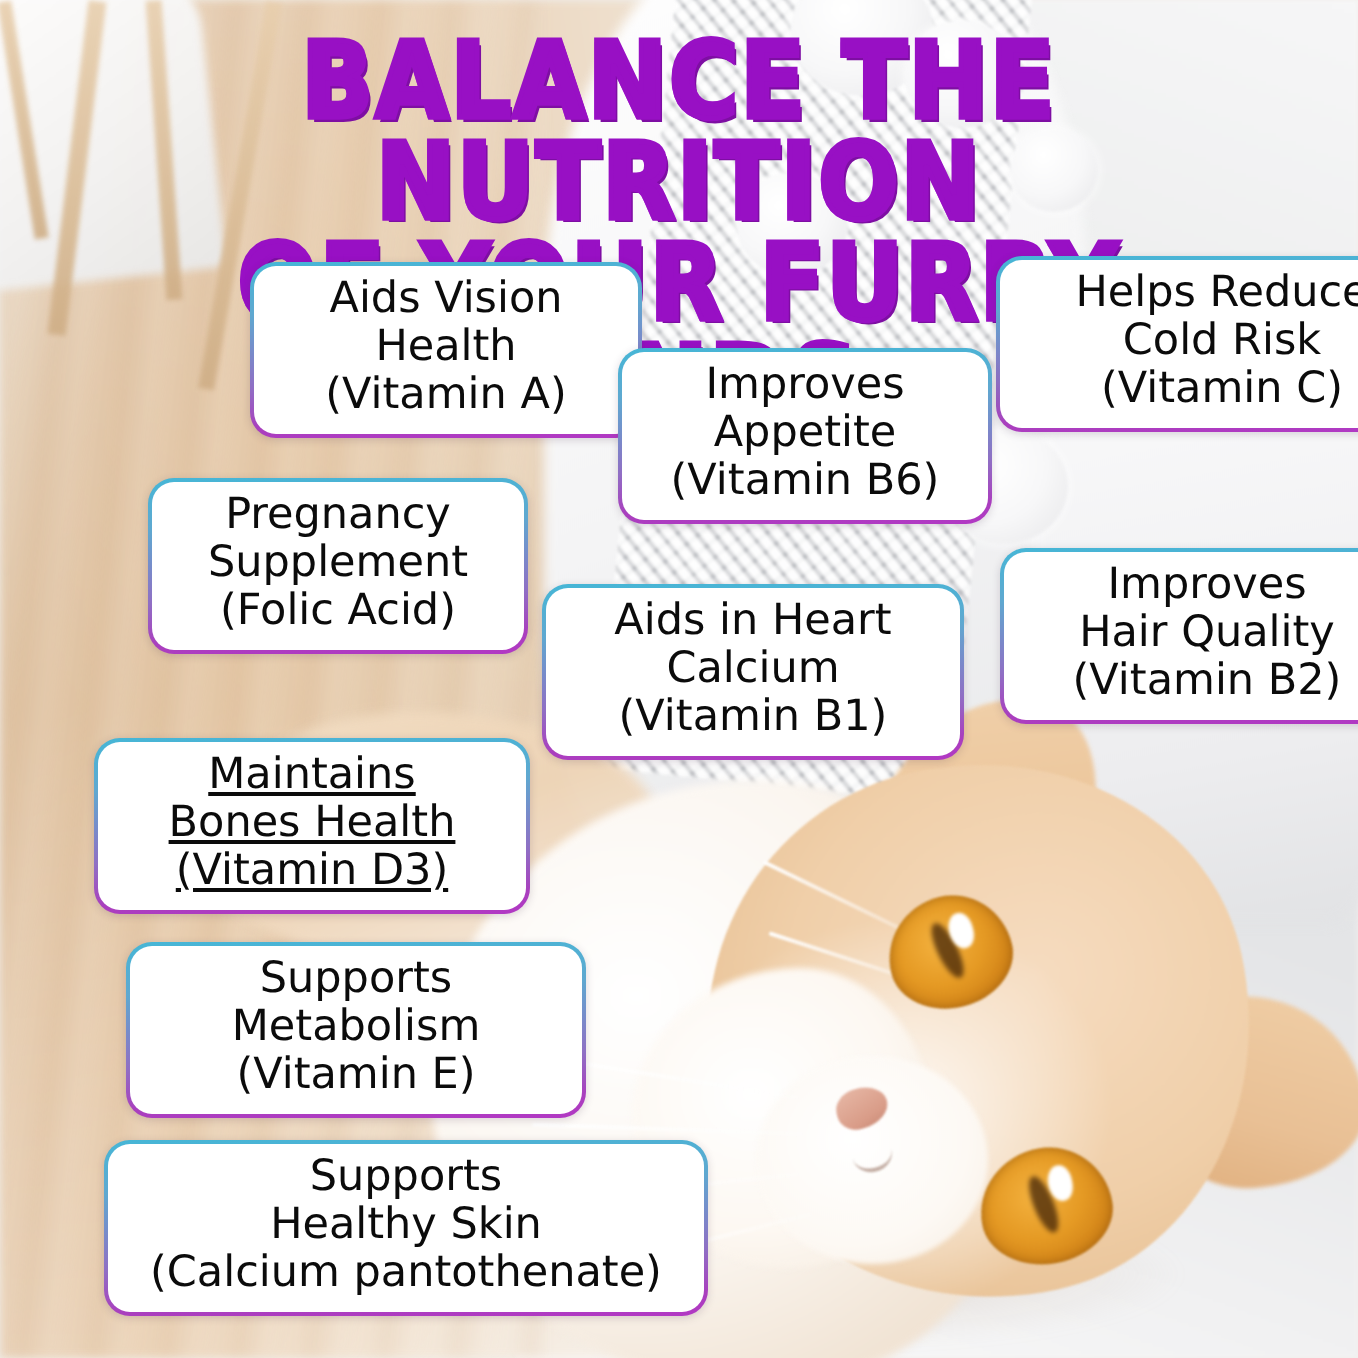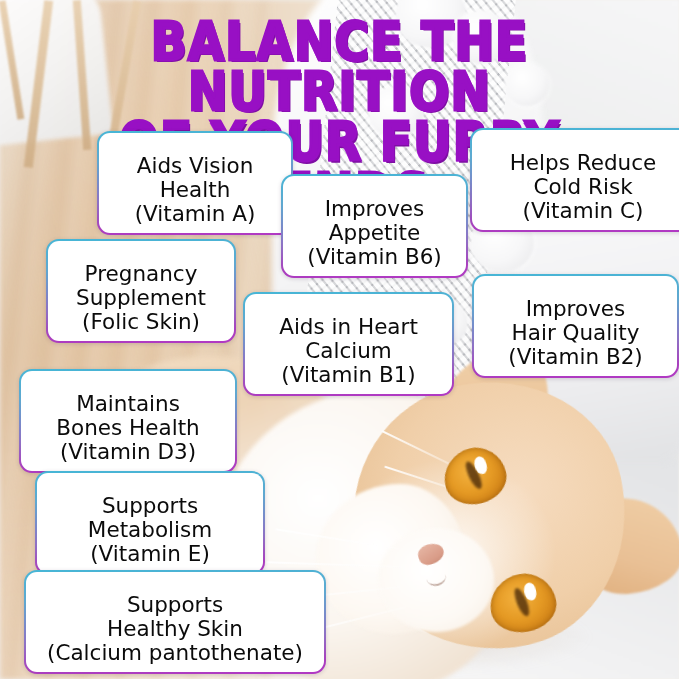--- a/index.html
+++ b/index.html
@@ -279,44 +279,45 @@
     white-space: pre-line;
     padding: 0 6px;
     pointer-events: none;
   }
 
   
   .callout {
     position: absolute;
     background: #ffffff;
     border-radius: 13px;
-    padding: 21px 13px 7px;
+    padding: 5px 13px 7px;
     text-align: center;
     font-family: "DejaVu Sans", sans-serif;
     font-size: 21.5px;
     line-height: 1.12;
     color: #0b0b0b;
     white-space: pre-line;
     box-shadow: 0 1px 4px rgba(60,40,70,.18);
     
     border: 2.2px solid transparent;
     background-image:
       linear-gradient(#ffffff, #ffffff),
       linear-gradient(178deg, #46b6d6 0%, #5fa8d0 28%, #8f6fc4 66%, #a93fbe 88%, #b238c4 100%);
     background-origin: border-box;
     background-clip: padding-box, border-box;
+    margin-left: 28px;
   }
 
   .c-vision     { left: 97px;  top: 131px; width: 166px; }
   .c-coldrisk   { left: 470px; top: 128px; width: 196px; }
   .c-appetite   { left: 281px; top: 174px; width: 157px; }
   .c-pregnancy  { left: 46px;  top: 239px; width: 160px; }
   .c-hair       { left: 472px; top: 274px; width: 177px; }
   .c-heart      { left: 243px; top: 292px; width: 181px; }
-  .c-bones      { left: 19px;  top: 369px; width: 188px; }
+  .c-bones      { left: 19px;  top: 369px; width: 188px; text-decoration: underline; }
   .c-metabolism { left: 35px;  top: 471px; width: 200px; }
   .c-skin       { left: 24px;  top: 570px; width: 272px; }
 </style>
 </head>
 <body>
 
 <div id="poster">
 
   <div class="bg-layer">
     <div class="bg-wall"></div>
@@ -375,21 +376,21 @@
 Health
 (Vitamin A)</div>
   <div class="callout c-coldrisk">Helps Reduce
 Cold Risk
 (Vitamin C)</div>
   <div class="callout c-appetite">Improves
 Appetite
 (Vitamin B6)</div>
   <div class="callout c-pregnancy">Pregnancy
 Supplement
-(Folic Skin)</div>
+(Folic Acid)</div>
   <div class="callout c-hair">Improves
 Hair Quality
 (Vitamin B2)</div>
   <div class="callout c-heart">Aids in Heart
 Calcium
 (Vitamin B1)</div>
   <div class="callout c-bones">Maintains
 Bones Health
 (Vitamin D3)</div>
   <div class="callout c-metabolism">Supports

